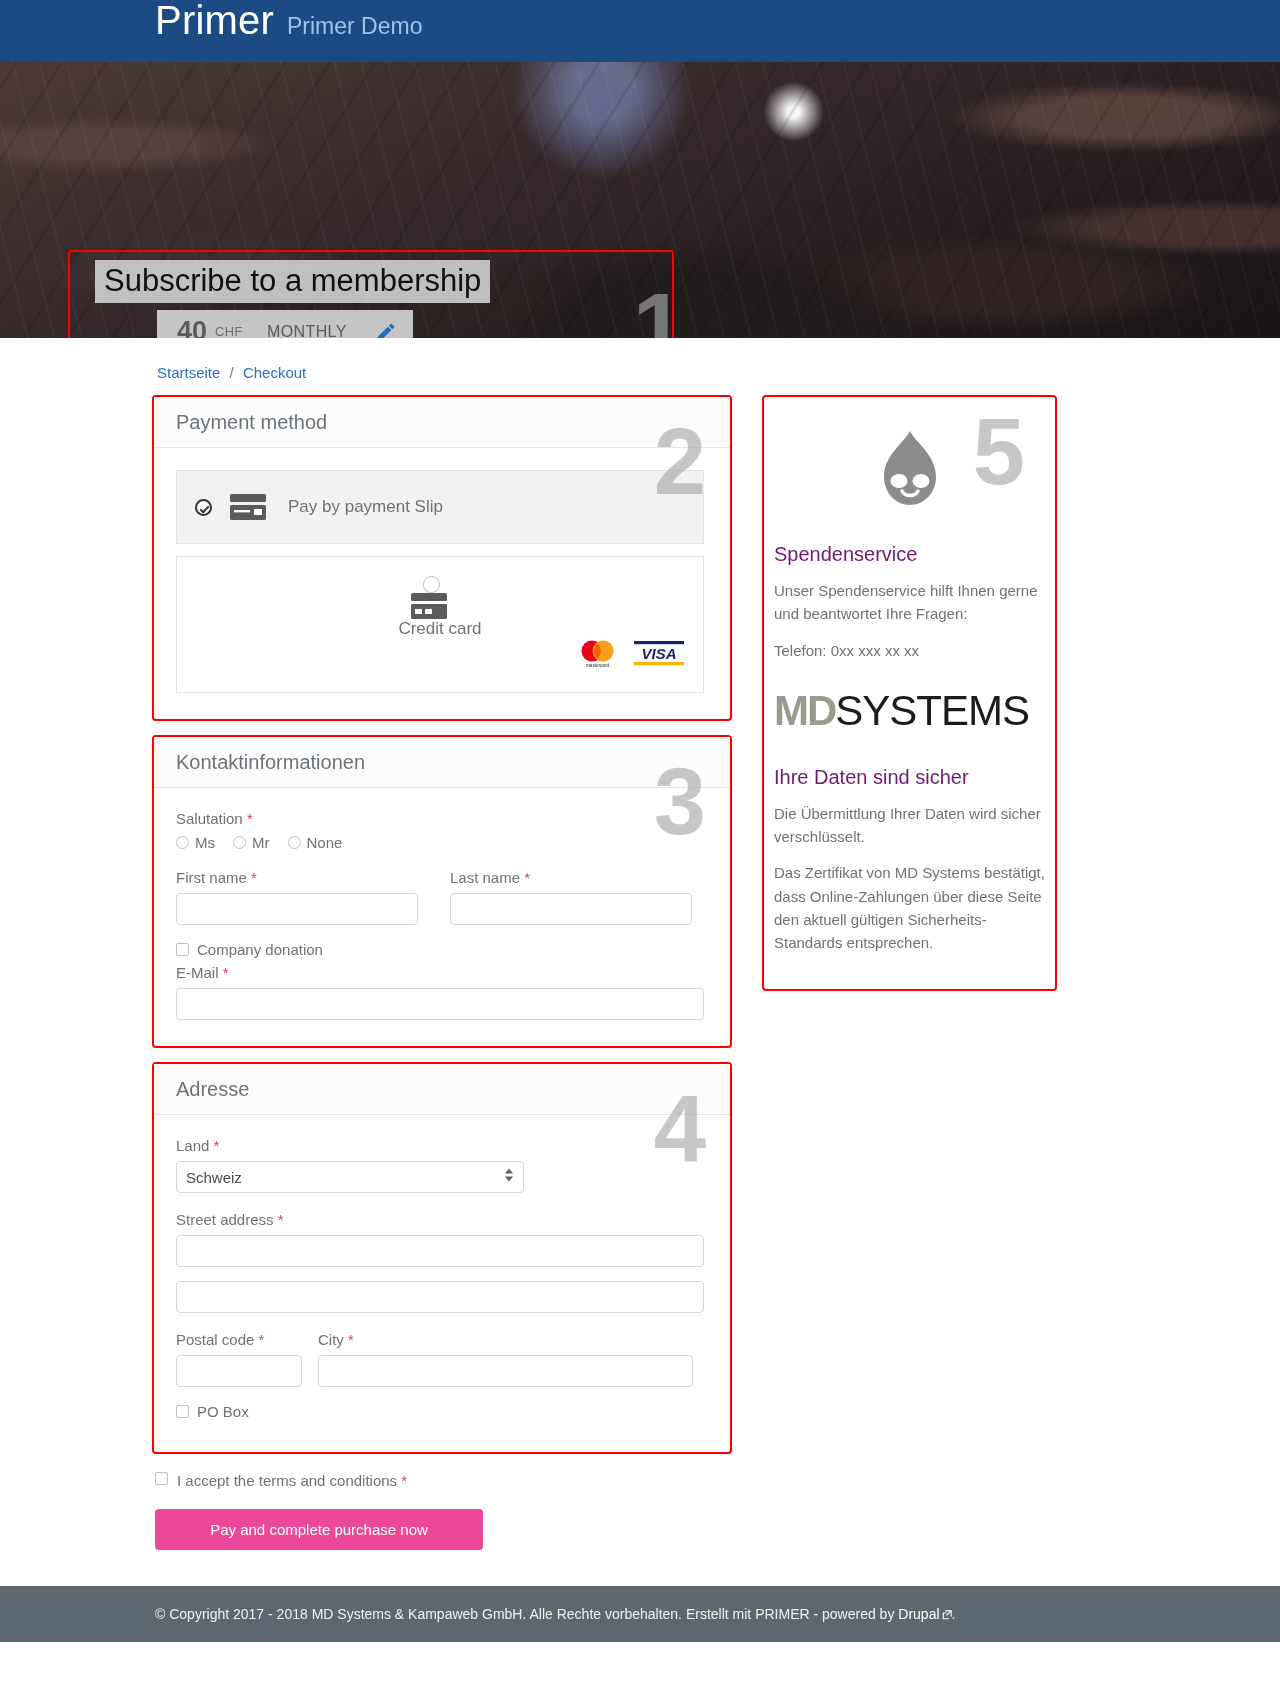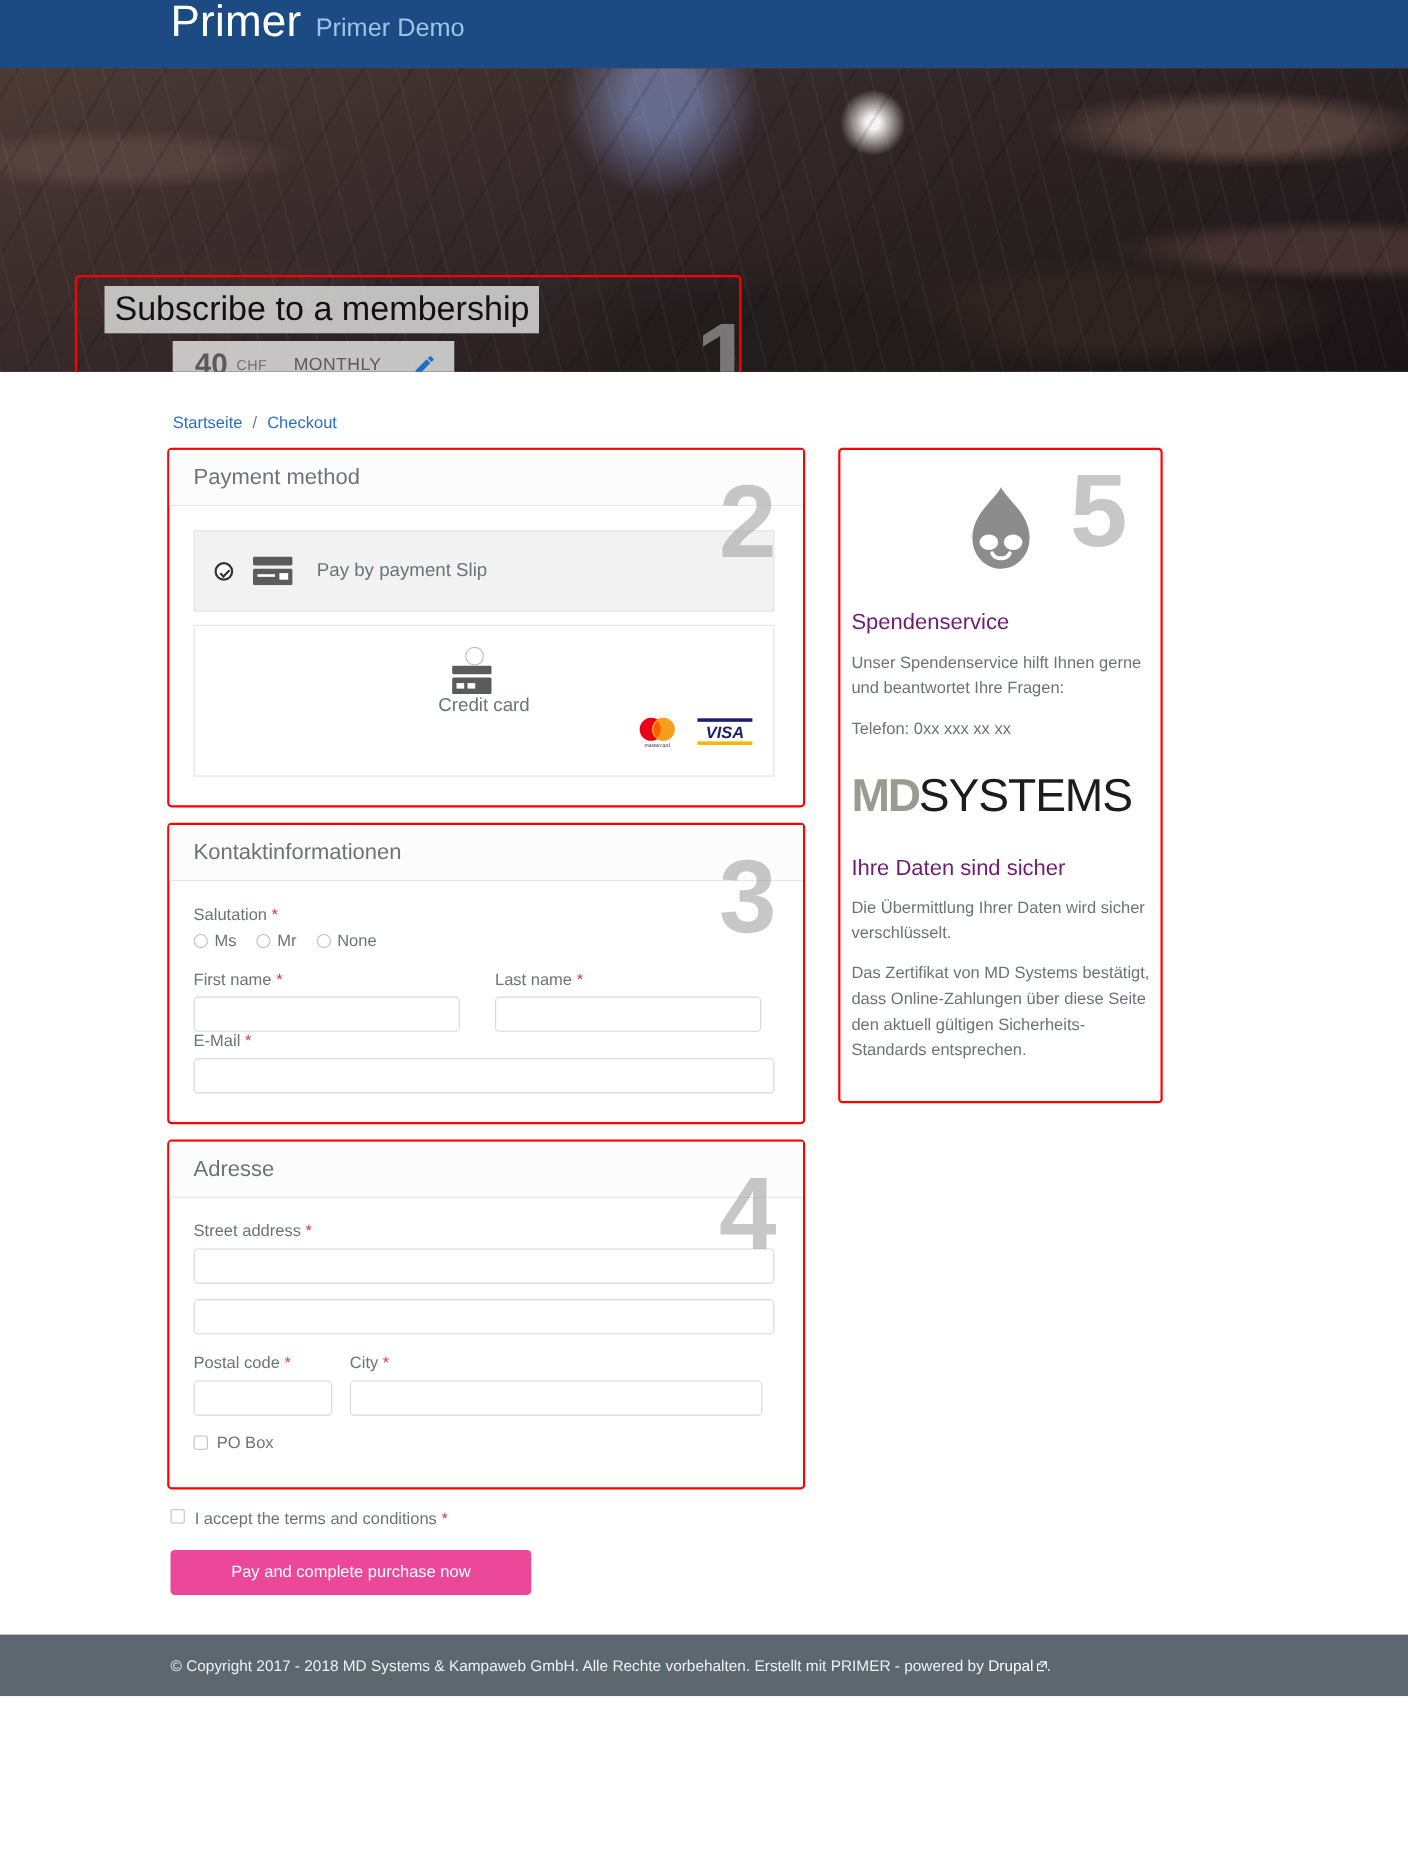--- a/index.html
+++ b/index.html
@@ -109,21 +109,21 @@
     font-weight: 700;
     color: rgba(165,165,165,.62);
     line-height: 1;
     pointer-events: none;
     user-select: none;
   }
   .hero-step { right: 595px; top: 218px; color: rgba(150,150,150,.75); }
 
   
   .crumbs {
-    padding: 38px 0 14px 157px;
+    padding: 26px 0 14px 157px;
     font-size: 15px;
   }
   .crumbs a { color:#2b6fc4; text-decoration:none; }
   .crumbs .sep { color:#777; margin:0 5px; }
 
   
   .wrap {
     width: 1280px;
     padding: 0 0 0 0;
     display: flex;
@@ -410,38 +410,57 @@
           </div>
           <div style="width:242px">
             <span class="field-label">
               <span>Last name</span>
               <span class="req">*</span>
             </span>
             <input class="text-input" type="text" value="" style="">
           </div>
         </div>
 
+        <div class="check-row">
+          <span class="sm-check"></span>
+          <span class="opt-text">Company donation</span>
+        </div>
 
         <div>
           <span class="field-label">
             <span>E-Mail</span>
             <span class="req">*</span>
           </span>
           <input class="text-input" type="text" value="" style="">
         </div>
 
       </div>
     </div>
 
     
     <div class="panel">
       <div class="step-num st4">4</div>
       <div class="panel-head">Adresse</div>
       <div class="panel-body">
 
+        <div class="mb18">
+          <span class="field-label">
+            <span>Land</span>
+            <span class="req">*</span>
+          </span>
+          <div class="select-wrap">
+            <input class="select-input" type="text" readonly="" value="Schweiz" style="">
+            <span class="select-arrows">
+              <svg width="10" height="16" viewBox="0 0 10 16">
+                <path d="M5 1.5 L9 6.5 L1 6.5 Z" fill="#5d5d5d"></path>
+                <path d="M5 14.5 L9 9.5 L1 9.5 Z" fill="#5d5d5d"></path>
+              </svg>
+            </span>
+          </div>
+        </div>
 
         <div class="mb14">
           <span class="field-label">
             <span>Street address</span>
             <span class="req">*</span>
           </span>
           <input class="text-input" type="text" value="" style="">
         </div>
 
         <div class="mb18">

